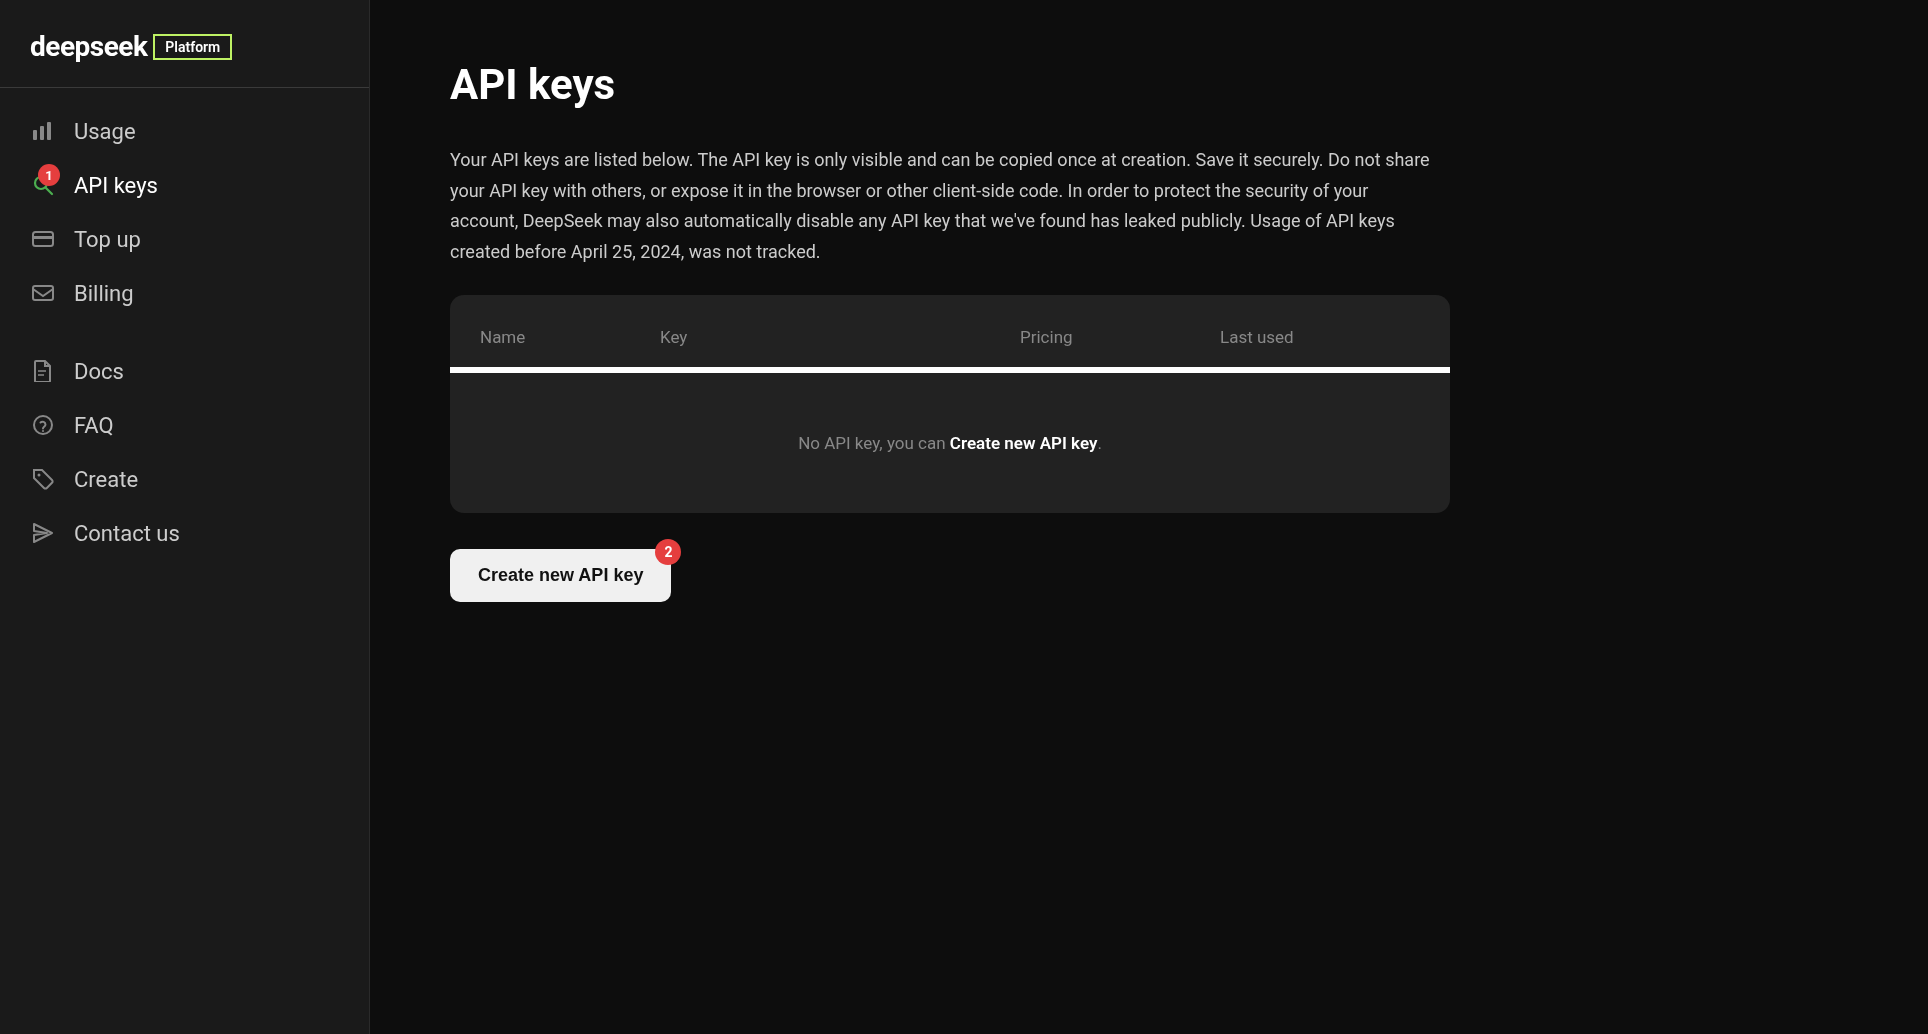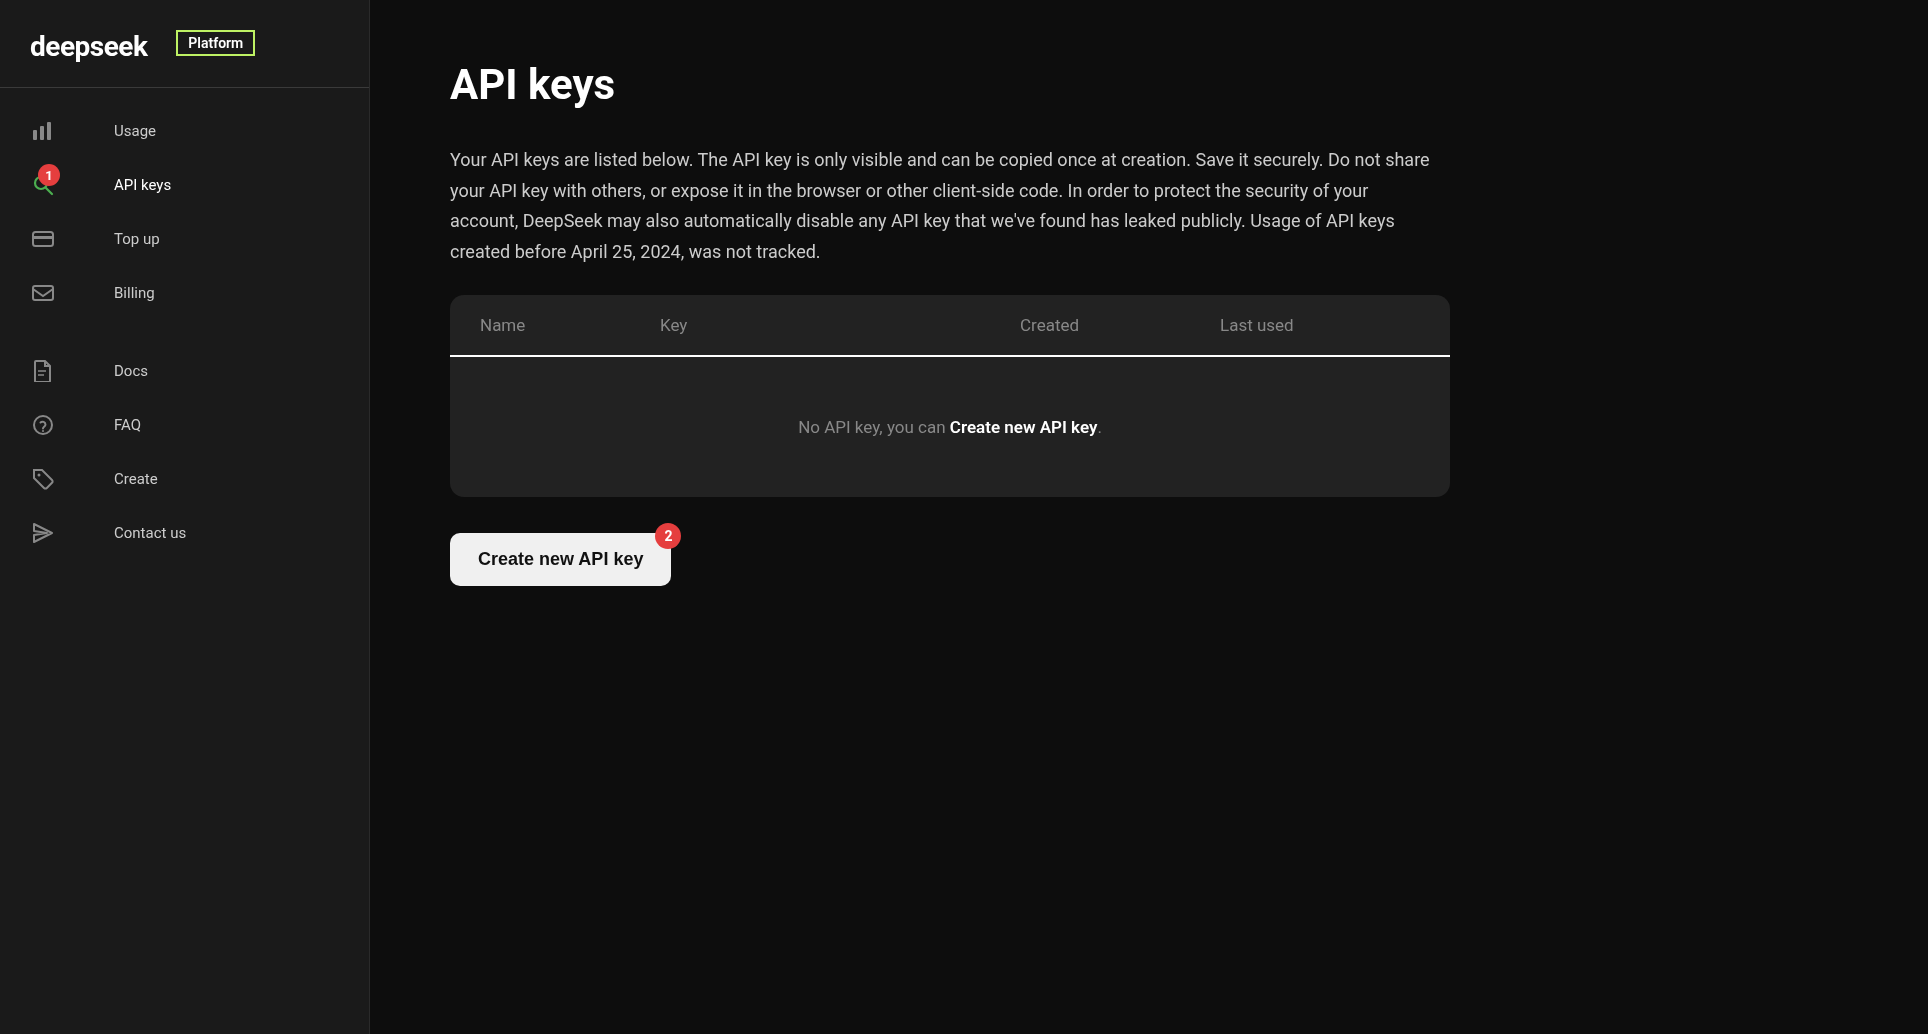--- a/index.html
+++ b/index.html
@@ -21,22 +21,22 @@
       min-width: 370px;
       background: #1a1a1a;
       display: flex;
       flex-direction: column;
       padding: 0;
       border-right: 1px solid #2a2a2a;
     }
 
     .sidebar-logo {
       display: flex;
-      align-items: flex-start;
-      gap: 29px;
+      align-items: center;
+      gap: 6px;
       padding: 30px 30px 24px 30px;
     }
 
     .logo-text {
       font-size: 28px;
       font-weight: 700;
       color: #ffffff;
       letter-spacing: -0.5px;
     }
 
@@ -82,22 +82,21 @@
     .nav-icon {
       width: 26px;
       height: 26px;
       display: flex;
       align-items: center;
       justify-content: center;
       flex-shrink: 0;
     }
 
     .nav-label {
-      font-size: 15px;
-      margin-left: 40px;
+      font-size: 22px;
     }
 
     .nav-badge {
       position: absolute;
       top: 6px;
       left: 28px;
       background: #e53e3e;
       color: white;
       border-radius: 50%;
       width: 22px;
@@ -142,21 +141,22 @@
       border-radius: 14px;
       overflow: hidden;
       margin-bottom: 36px;
       max-width: 1000px;
     }
 
     .table-header {
       display: grid;
       grid-template-columns: 180px 1fr 200px 200px;
       padding: 20px 30px;
-      border-bottom: 2px solid #ffffff;
+      border-bottom: 6px solid #ffffff;
+      margin-top: 12px;
     }
 
     .table-header-cell {
       font-size: 17px;
       color: #888888;
       font-weight: 400;
     }
 
     .table-empty {
       padding: 60px 30px;
@@ -316,21 +316,21 @@
 
   <h1 class="page-title">API keys</h1>
 
   <p class="description">Your API keys are listed below. The API key is only visible and can be copied once at creation. Save it securely. Do not share your API key with others, or expose it in the browser or other client-side code. In order to protect the security of your account, DeepSeek may also automatically disable any API key that we've found has leaked publicly. Usage of API keys created before April 25, 2024, was not tracked.</p>
 
   
   <div class="api-table">
     <div class="table-header">
       <span class="table-header-cell">Name</span>
       <span class="table-header-cell">Key</span>
-      <span class="table-header-cell">Created</span>
+      <span class="table-header-cell">Pricing</span>
       <span class="table-header-cell">Last used</span>
     </div>
     <div class="table-empty">
       <span>No API key, you can </span><span class="table-empty-link">Create new API key</span><span>.</span>
     </div>
   </div>
 
   
   <div class="create-btn-wrapper">
     <button class="create-btn">Create new API key</button>

